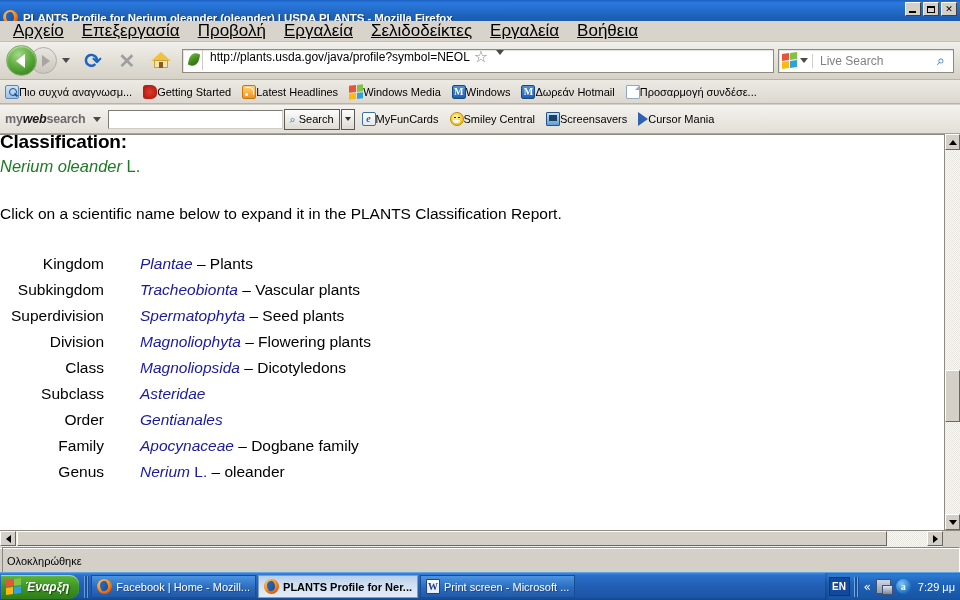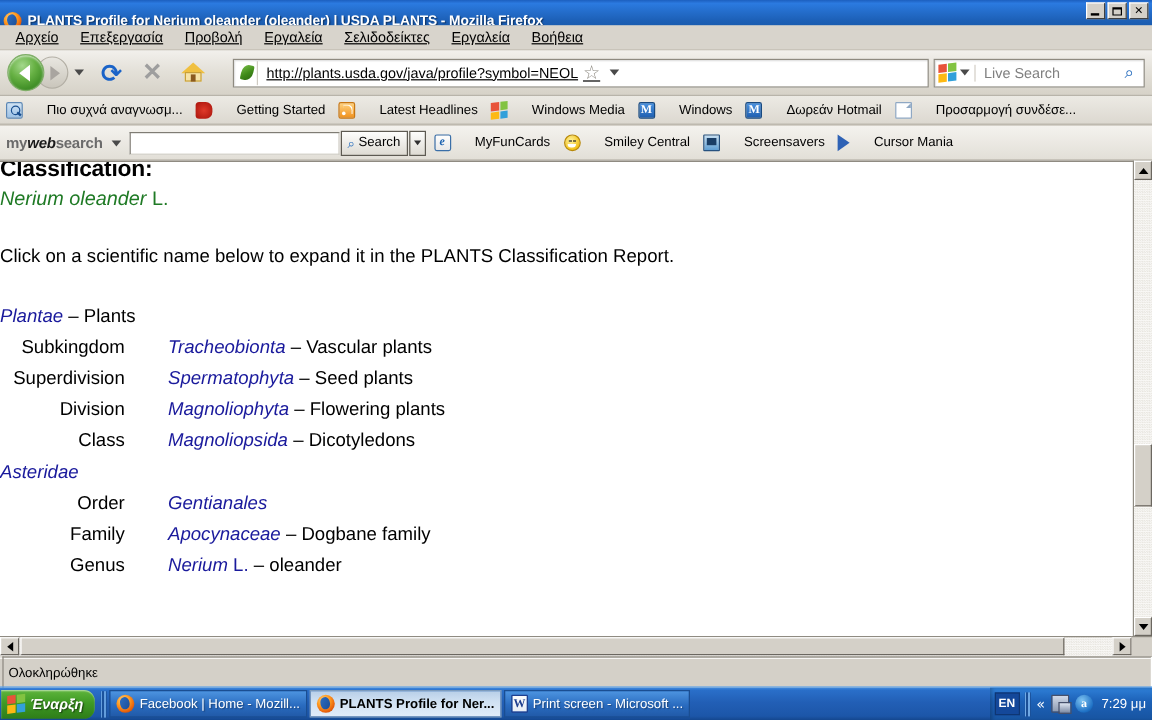--- a/index.html
+++ b/index.html
@@ -54,21 +54,21 @@
   .winbtn .max { width: 8px; height: 7px; border: 1px solid #000; border-top-width: 2px;
     left: 3px; top: 3px; position: absolute; }
 
   
   .menubar {
     position: absolute; left: 0; top: 21px; width: 960px; height: 21px;
     background: #d8d4cc; display: flex; align-items: center;
     padding-left: 4px; border-bottom: 1px solid #c5c0b6;
   }
   .menu-item {
-    font-size: 12px; color: #000; padding: 2px 9px;
+    font-size: 17px; color: #000; padding: 2px 9px;
     white-space: nowrap; cursor: default;
   }
   .menu-item u { text-decoration: underline; }
 
   
   .navbar {
     position: absolute; left: 0; top: 42px; width: 960px; height: 38px;
     background: linear-gradient(to bottom, #f2f0ec 0%, #e3e0d8 48%, #d6d2c8 100%);
     display: flex; align-items: center; border-bottom: 1px solid #b8b4aa;
   }
@@ -120,24 +120,24 @@
   }
   .home-glyph .body {
     position: absolute; left: 3px; top: 8px; width: 14px; height: 8px;
     background: #f6e3a8; border: 1px solid #c9a13a;
   }
   .home-glyph .door {
     position: absolute; left: 8px; top: 10px; width: 4px; height: 6px;
     background: #8a5a20;
   }
   .urlbar {
-    flex: 1 1 auto; height: 24px; margin: 0 4px 0 18px;
+    flex: 1 1 auto; height: 24px; margin: 0 4px 0 6px;
     background: #fff; border: 1px solid #8e8a80;
     box-shadow: inset 1px 1px 1px rgba(0,0,0,.12);
-    display: flex; align-items: center; text-decoration: underline;
+    display: flex; align-items: flex-start;
   }
   .url-favicon {
     width: 18px; height: 20px; flex: 0 0 auto; margin: 0 3px 0 2px;
     border-right: 1px solid #cfcbc2; display: flex; align-items: center; justify-content: center;
   }
   .leaf {
     width: 10px; height: 13px;
     background: linear-gradient(140deg, #7cc14a 0%, #3f8a19 55%, #2a6410 100%);
     border-radius: 60% 12% 60% 12%;
     transform: rotate(12deg);
@@ -181,21 +181,21 @@
   }
 
   
   .bookbar {
     position: absolute; left: 0; top: 80px; width: 960px; height: 24px;
     background: linear-gradient(to bottom, #eceae4, #dcd8d0);
     display: flex; align-items: center; padding-left: 5px;
     border-bottom: 1px solid #b8b4aa; overflow: hidden;
   }
   .bm { display: flex; align-items: center; margin-right: 11px; cursor: pointer; }
-  .bm-label { font-size: 11px; color: #000; white-space: nowrap; margin-left: 20px; }
+  .bm-label { font-size: 11px; color: #000; white-space: nowrap; margin-left: 0; }
   .ico { width: 14px; height: 14px; flex: 0 0 auto; position: relative; }
   .ico-folder-search {
     background: linear-gradient(to bottom, #cfe3f5, #9dc2e6);
     border: 1px solid #5b87b5; border-radius: 2px;
   }
   .ico-folder-search::after {
     content: ""; position: absolute; left: 3px; top: 2px;
     width: 6px; height: 6px; border: 1.6px solid #1a4f8f; border-radius: 50%;
   }
   .ico-folder-search::before {
@@ -678,39 +678,41 @@
   <div class="content-outer">
     <div class="page">
       <div class="classif-title">Classification:</div>
       <div class="binomial">
         <span>Nerium oleander</span><span class="auth"> L.</span>
       </div>
       <div class="instructions">Click on a scientific name below to expand it in the PLANTS Classification Report.</div>
 
       <div class="taxa">
         <div class="taxon-row">
+          <span class="rank">Kingdom</span>
           <span><a class="sciname" href="#"><span>Plantae</span><span class="auth"></span></a><span class="common"> – </span><span class="common">Plants</span></span>
         </div>
         <div class="taxon-row">
           <span class="rank">Subkingdom</span>
           <span><a class="sciname" href="#"><span>Tracheobionta</span><span class="auth"></span></a><span class="common"> – </span><span class="common">Vascular plants</span></span>
         </div>
         <div class="taxon-row">
           <span class="rank">Superdivision</span>
           <span><a class="sciname" href="#"><span>Spermatophyta</span><span class="auth"></span></a><span class="common"> – </span><span class="common">Seed plants</span></span>
         </div>
         <div class="taxon-row">
           <span class="rank">Division</span>
           <span><a class="sciname" href="#"><span>Magnoliophyta</span><span class="auth"></span></a><span class="common"> – </span><span class="common">Flowering plants</span></span>
         </div>
         <div class="taxon-row">
           <span class="rank">Class</span>
           <span><a class="sciname" href="#"><span>Magnoliopsida</span><span class="auth"></span></a><span class="common"> – </span><span class="common">Dicotyledons</span></span>
         </div>
         <div class="taxon-row">
+          <span class="rank">Subclass</span>
           <span><a class="sciname" href="#"><span>Asteridae</span><span class="auth"></span></a><span class="common"></span><span class="common"></span></span>
         </div>
         <div class="taxon-row">
           <span class="rank">Order</span>
           <span><a class="sciname" href="#"><span>Gentianales</span><span class="auth"></span></a><span class="common"></span><span class="common"></span></span>
         </div>
         <div class="taxon-row">
           <span class="rank">Family</span>
           <span><a class="sciname" href="#"><span>Apocynaceae</span><span class="auth"></span></a><span class="common"> – </span><span class="common">Dogbane family</span></span>
         </div>

